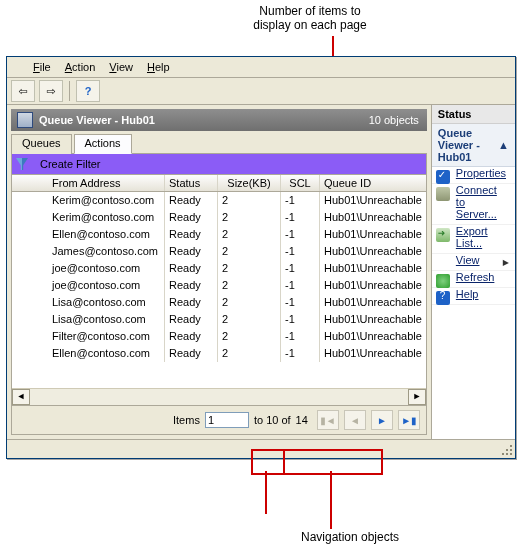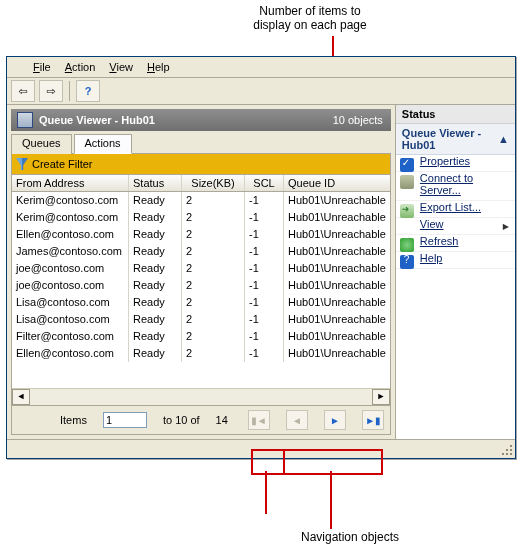--- a/index.html
+++ b/index.html
@@ -129,22 +129,22 @@
     top:1px;
   }
   .tab.active {
     background:#fcfcfe;
     border-bottom:1px solid #fcfcfe;
   }
   .filterbar {
     padding:4px 4px;
     border:1px solid #aca899;
     border-top:none;
-    background:#eab308;
-    display:flex; align-items:flex-start; gap:4px;
+    background:#8b5cf6;
+    display:flex; align-items:flex-start; gap:12px;
   }
   .filter-icon {
     width:12px; height:12px;
     background: conic-gradient(#3c7abf 0 50%, #6ea7dd 0 100%);
     clip-path: polygon(0 0,100% 0,60% 60%,60% 100%,40% 100%,40% 60%);
   }
   .grid {
     border:1px solid #aca899;
     border-top:none;
     background:#fff;
@@ -157,21 +157,21 @@
     display:flex;
     background: linear-gradient(#fdfdfd,#e6e3d8);
     border-bottom:1px solid #aca899;
     font-weight:normal;
   }
   .gridhead div, .gridrow div {
     padding:2px 4px;
     border-right:1px solid #d8d5c8;
     overflow:hidden; white-space:nowrap;
   }
-  .c-from { width:108px; }
+  .c-from { width:108px;margin-left:36px; }
   .c-status { width:44px; }
   .c-size { width:54px; }
   .c-scl { width:30px; }
   .c-qid { flex:1; border-right:none !important; }
   .gridhead .c-size, .gridhead .c-scl { text-align:center; }
   .gridbody { flex:1; overflow:hidden; }
   .gridrow { display:flex; height:17px; }
   .hscroll {
     height:16px;
     background:#e6e3d8;
@@ -186,21 +186,21 @@
   }
   .sc-track { flex:1; background:#efede0; }
   .footer {
     border:1px solid #aca899;
     border-top:none;
     background:#ece9d8;
     height:28px;
     display:flex;
     align-items:center;
     padding:0 6px;
-    gap:16px;
+    gap:5px;
   }
   .footer input {
     width:38px; height:14px;
     border:1px solid #7f9db9;
     font-size:11px;
     padding:0 2px;
   }
   .nav-btn {
     width:20px; height:18px;
     border:1px solid #c9c6b8;

